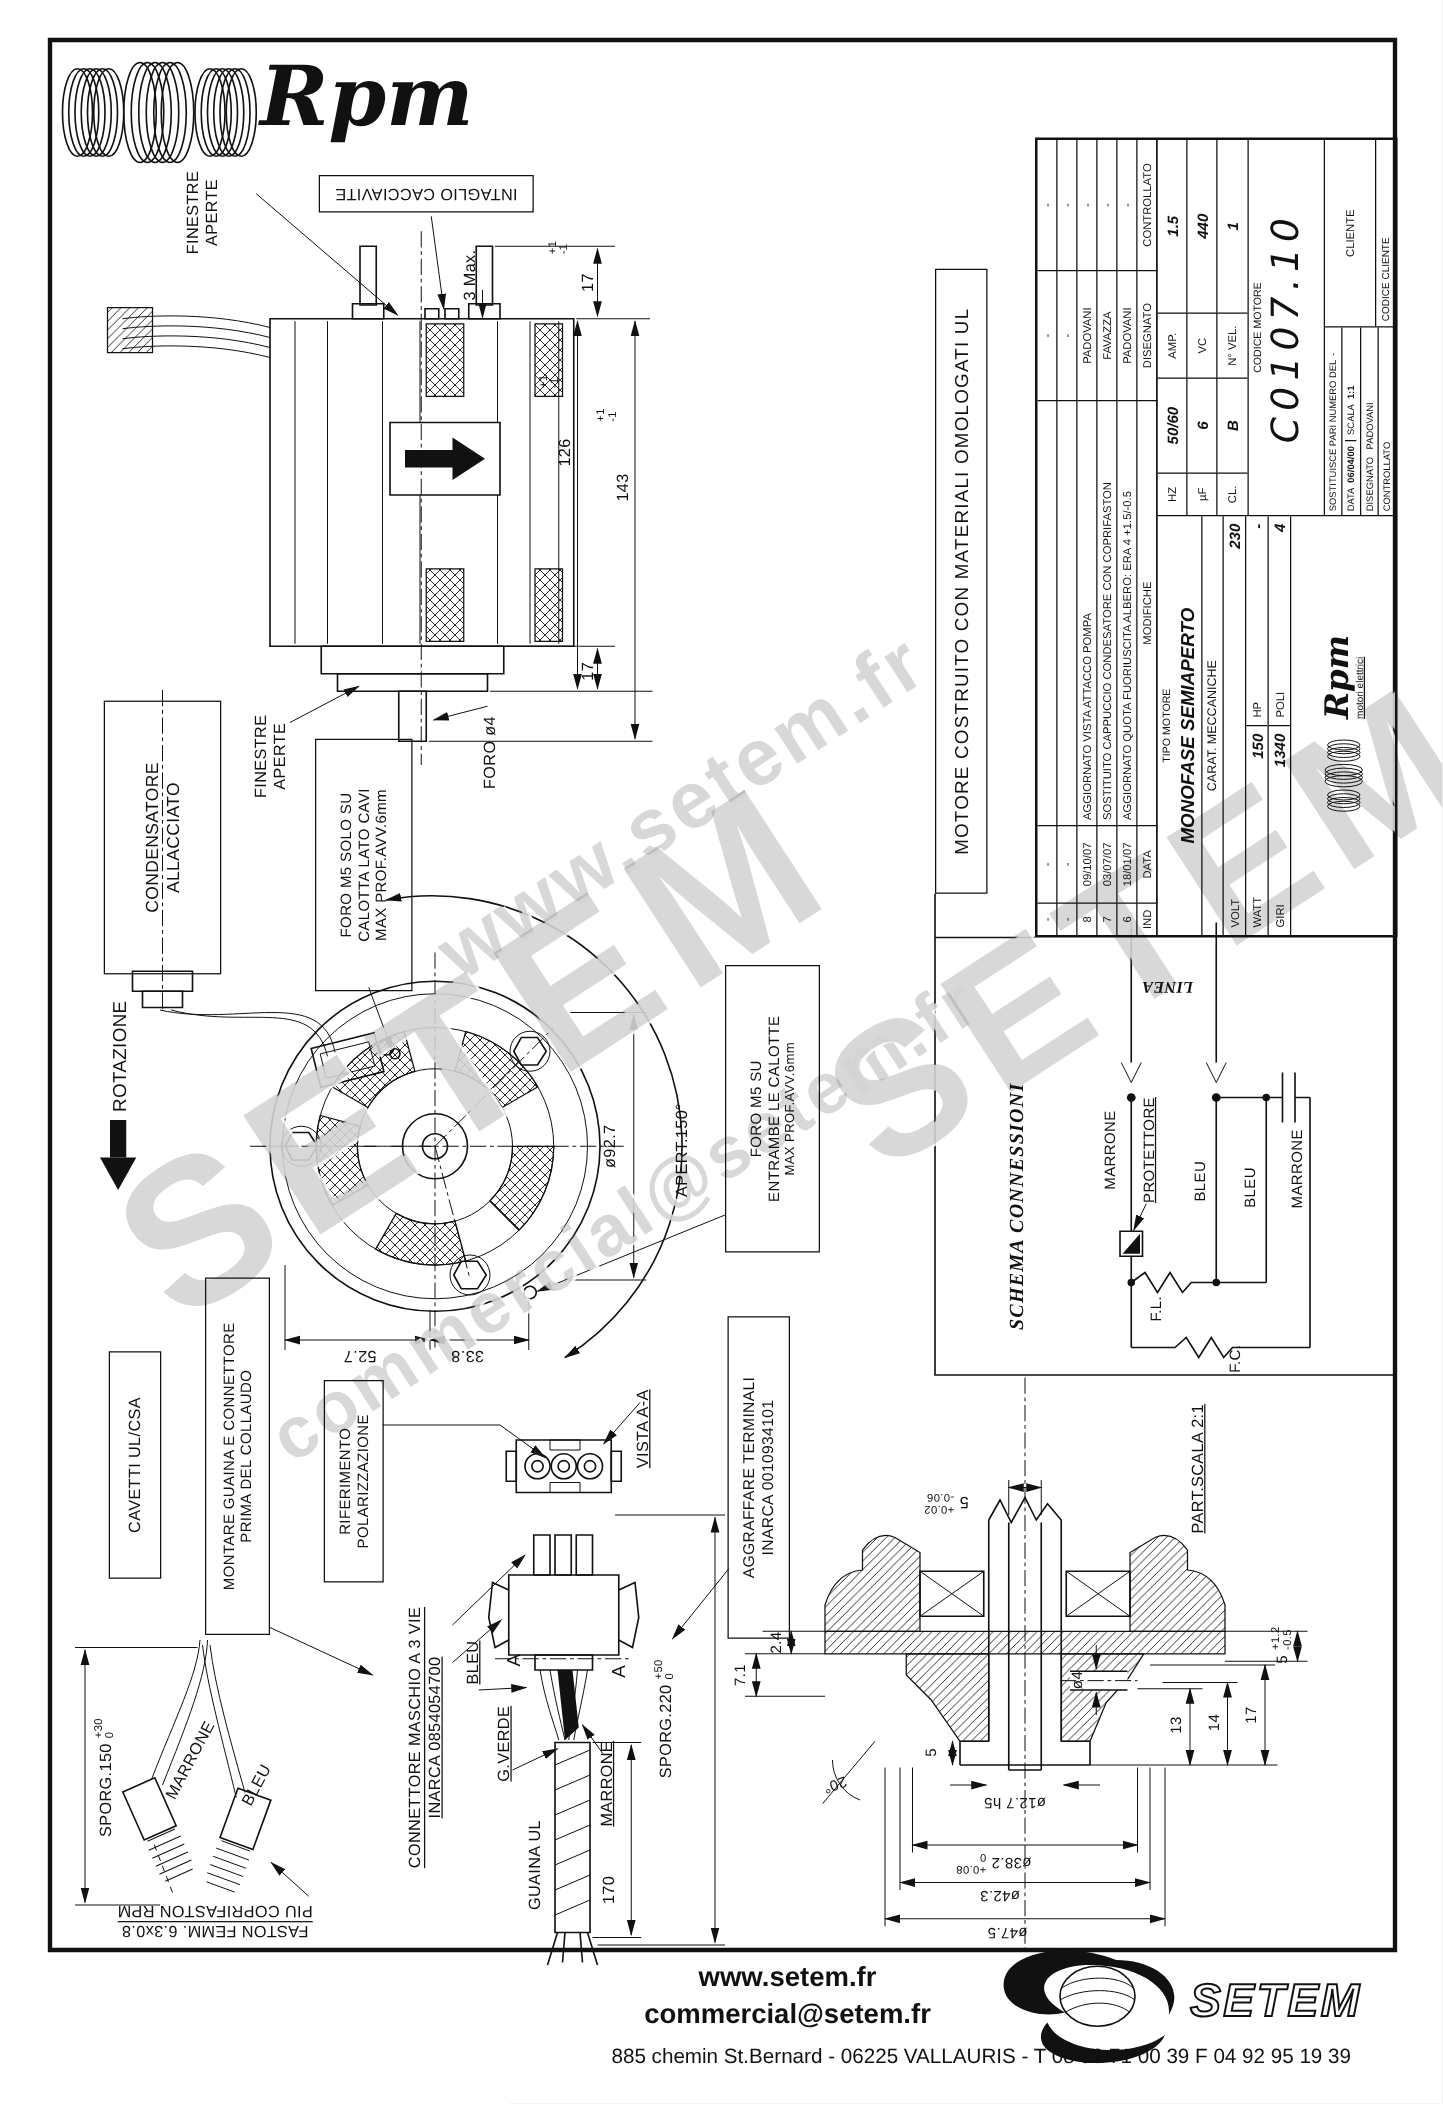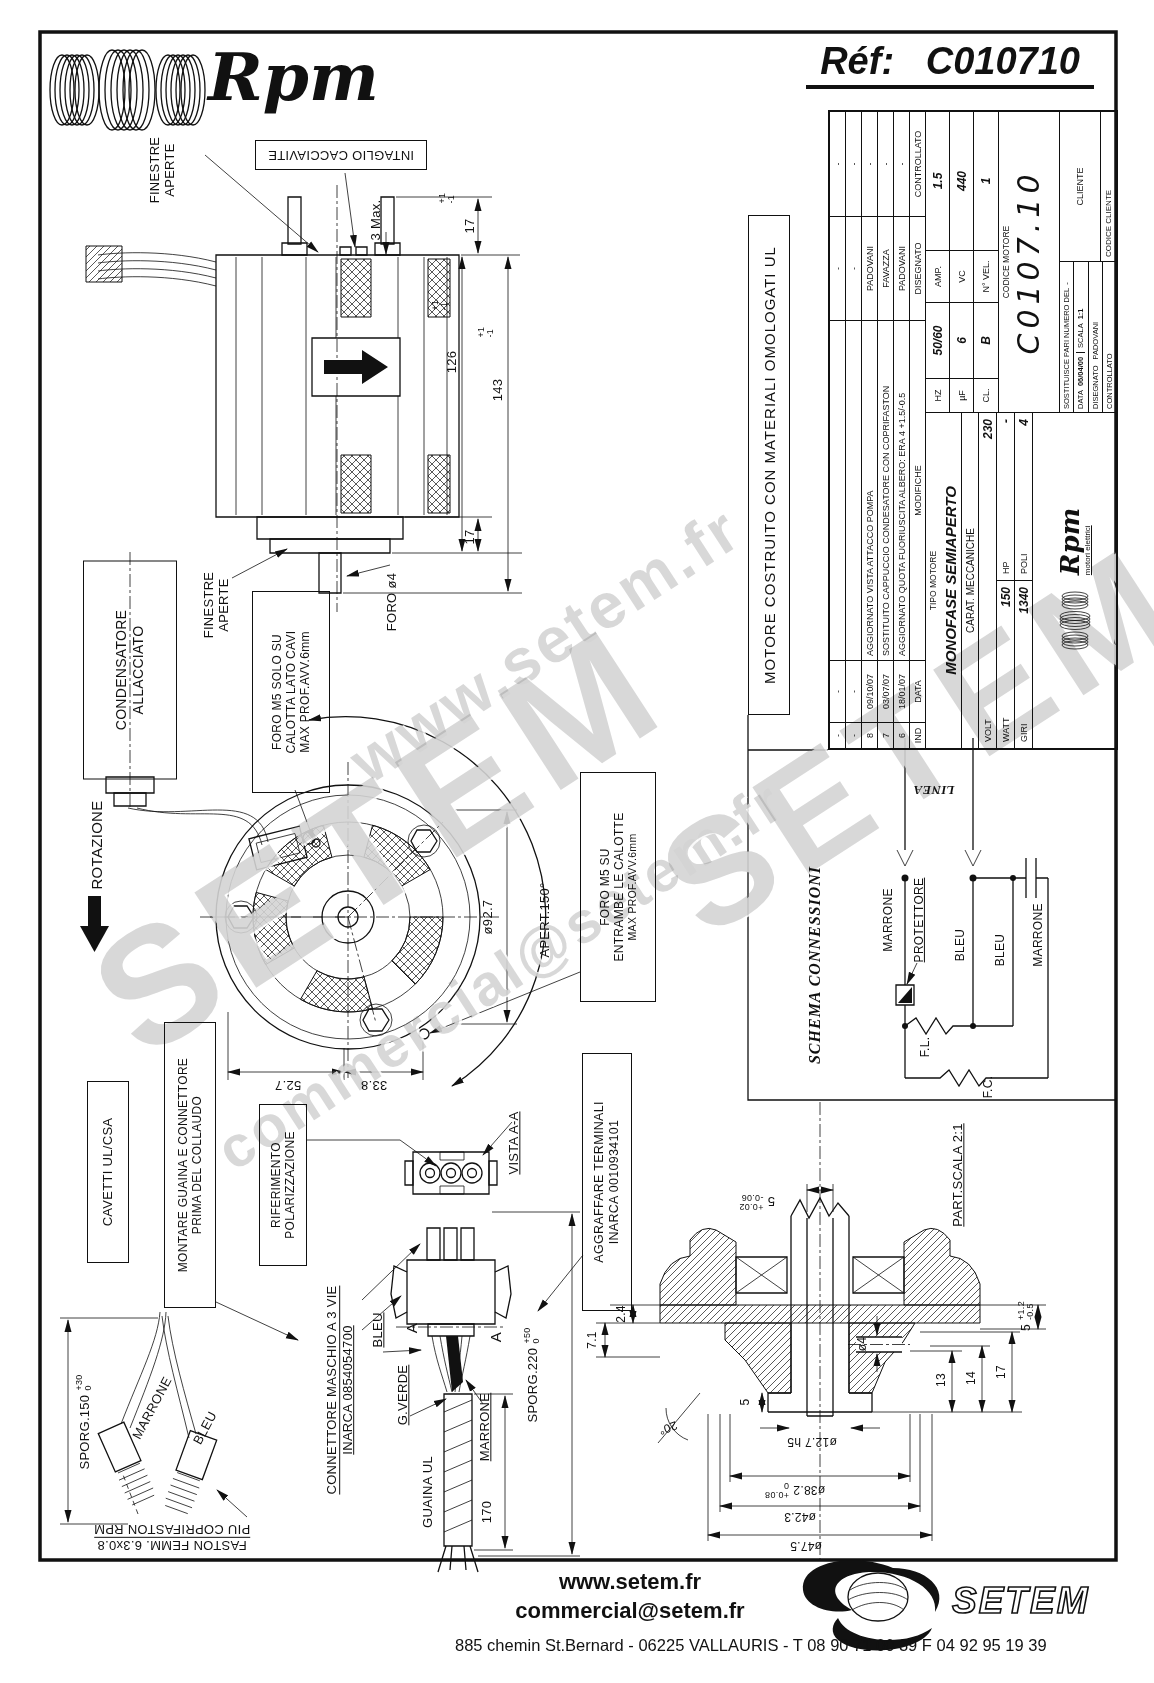--- a/index.html
+++ b/index.html
@@ -58,21 +58,21 @@
       transform:rotate(-90deg) translate(-500px,0);transform-origin:0 0;z-index:4;
       display:flex;align-items:center;justify-content:center;font-size:15px;letter-spacing:1px;box-sizing:border-box;}
 
   
   #code-box{position:absolute;left:40px;top:1563px;width:415px;height:100px;border:6px solid #111;
       z-index:4;box-sizing:border-box;background:#fff;}
   #code-label{position:absolute;left:24px;top:6px;font-size:30px;font-weight:bold;}
   #code-value{position:absolute;left:84px;top:34px;font-size:52px;font-weight:bold;letter-spacing:2px;}
   #site-block{position:absolute;left:470px;top:1568px;width:320px;text-align:center;z-index:4;}
   #site-block div{font-size:22px;font-weight:bold;line-height:1.3;}
-  #address{position:absolute;left:455px;top:1636px;width:660px;text-align:left;font-size:16.5px;z-index:4;}
+  #address{position:absolute;left:455px;top:1636px;width:660px;text-align:center;font-size:16.5px;z-index:4;}
   #setem-text{position:absolute;left:952px;top:1580px;font-size:37px;font-weight:bold;font-style:italic;
       letter-spacing:2px;color:#fff;-webkit-text-stroke:1.6px #111;z-index:4;}
 </style>
 </head>
 <body>
 
 <div id="page">
 
   <div class="wm" style="left:545px;top:645px;font-size:64px">www.setem.fr</div>
   <div class="wm" style="left:380px;top:840px;font-size:165px;letter-spacing:14px">SETEM</div>
@@ -338,24 +338,20 @@
 
     <g>
       <path class="f" d="M893,1568 C853,1552 800,1562 803,1590 C805,1608 833,1615 852,1610 C820,1592 838,1572 872,1572 C910,1572 938,1590 935,1612 C950,1588 925,1568 893,1568 Z"></path>
       <ellipse class="st" cx="878" cy="1597" rx="30" ry="24"></ellipse>
       <path class="t" d="M850,1590 C865,1580 895,1580 906,1590 M848,1600 C865,1590 895,1590 908,1600 M852,1610 C868,1600 892,1600 904,1610"></path>
       <path class="f" d="M838,1618 C848,1642 905,1648 932,1628 C922,1652 860,1658 838,1640 C830,1633 832,1624 838,1618 Z"></path>
     </g>
   </svg>
 
   <div id="brand-text">Rpm</div>
-  <div id="ref">
-    <span>Réf:</span>&nbsp;&nbsp;
-    <span>C010710</span>
-  </div>
 
   <div id="tb">
     <div id="tb-rev">
       <div class="cell">-</div>
         <div class="cell">-</div>
         <div class="cell"></div>
         <div class="cell">-</div>
         <div class="cell" style="border-right:none">-</div>
       <div class="cell">-</div>
         <div class="cell">-</div>

